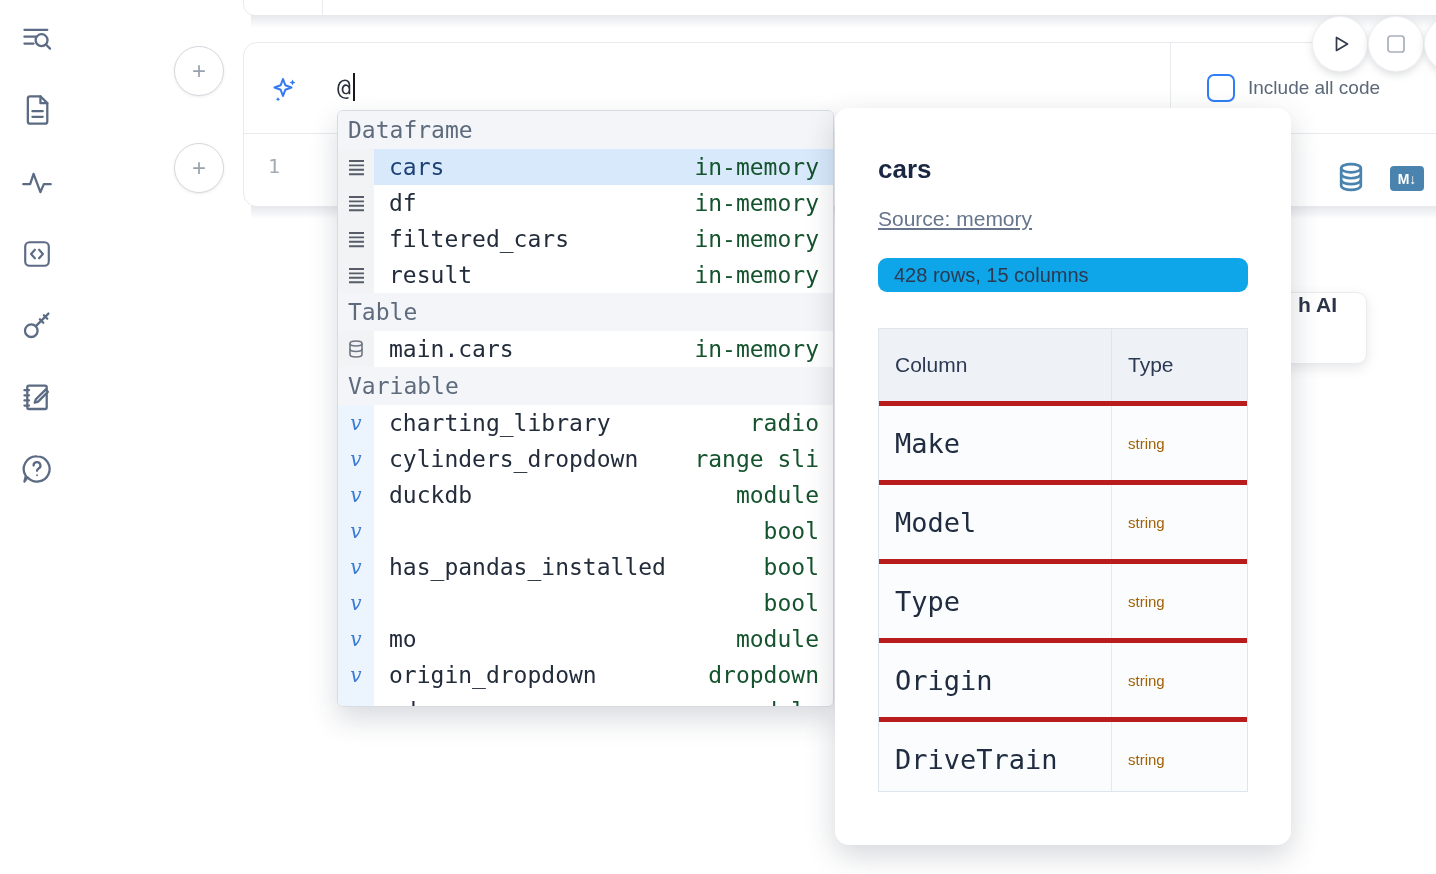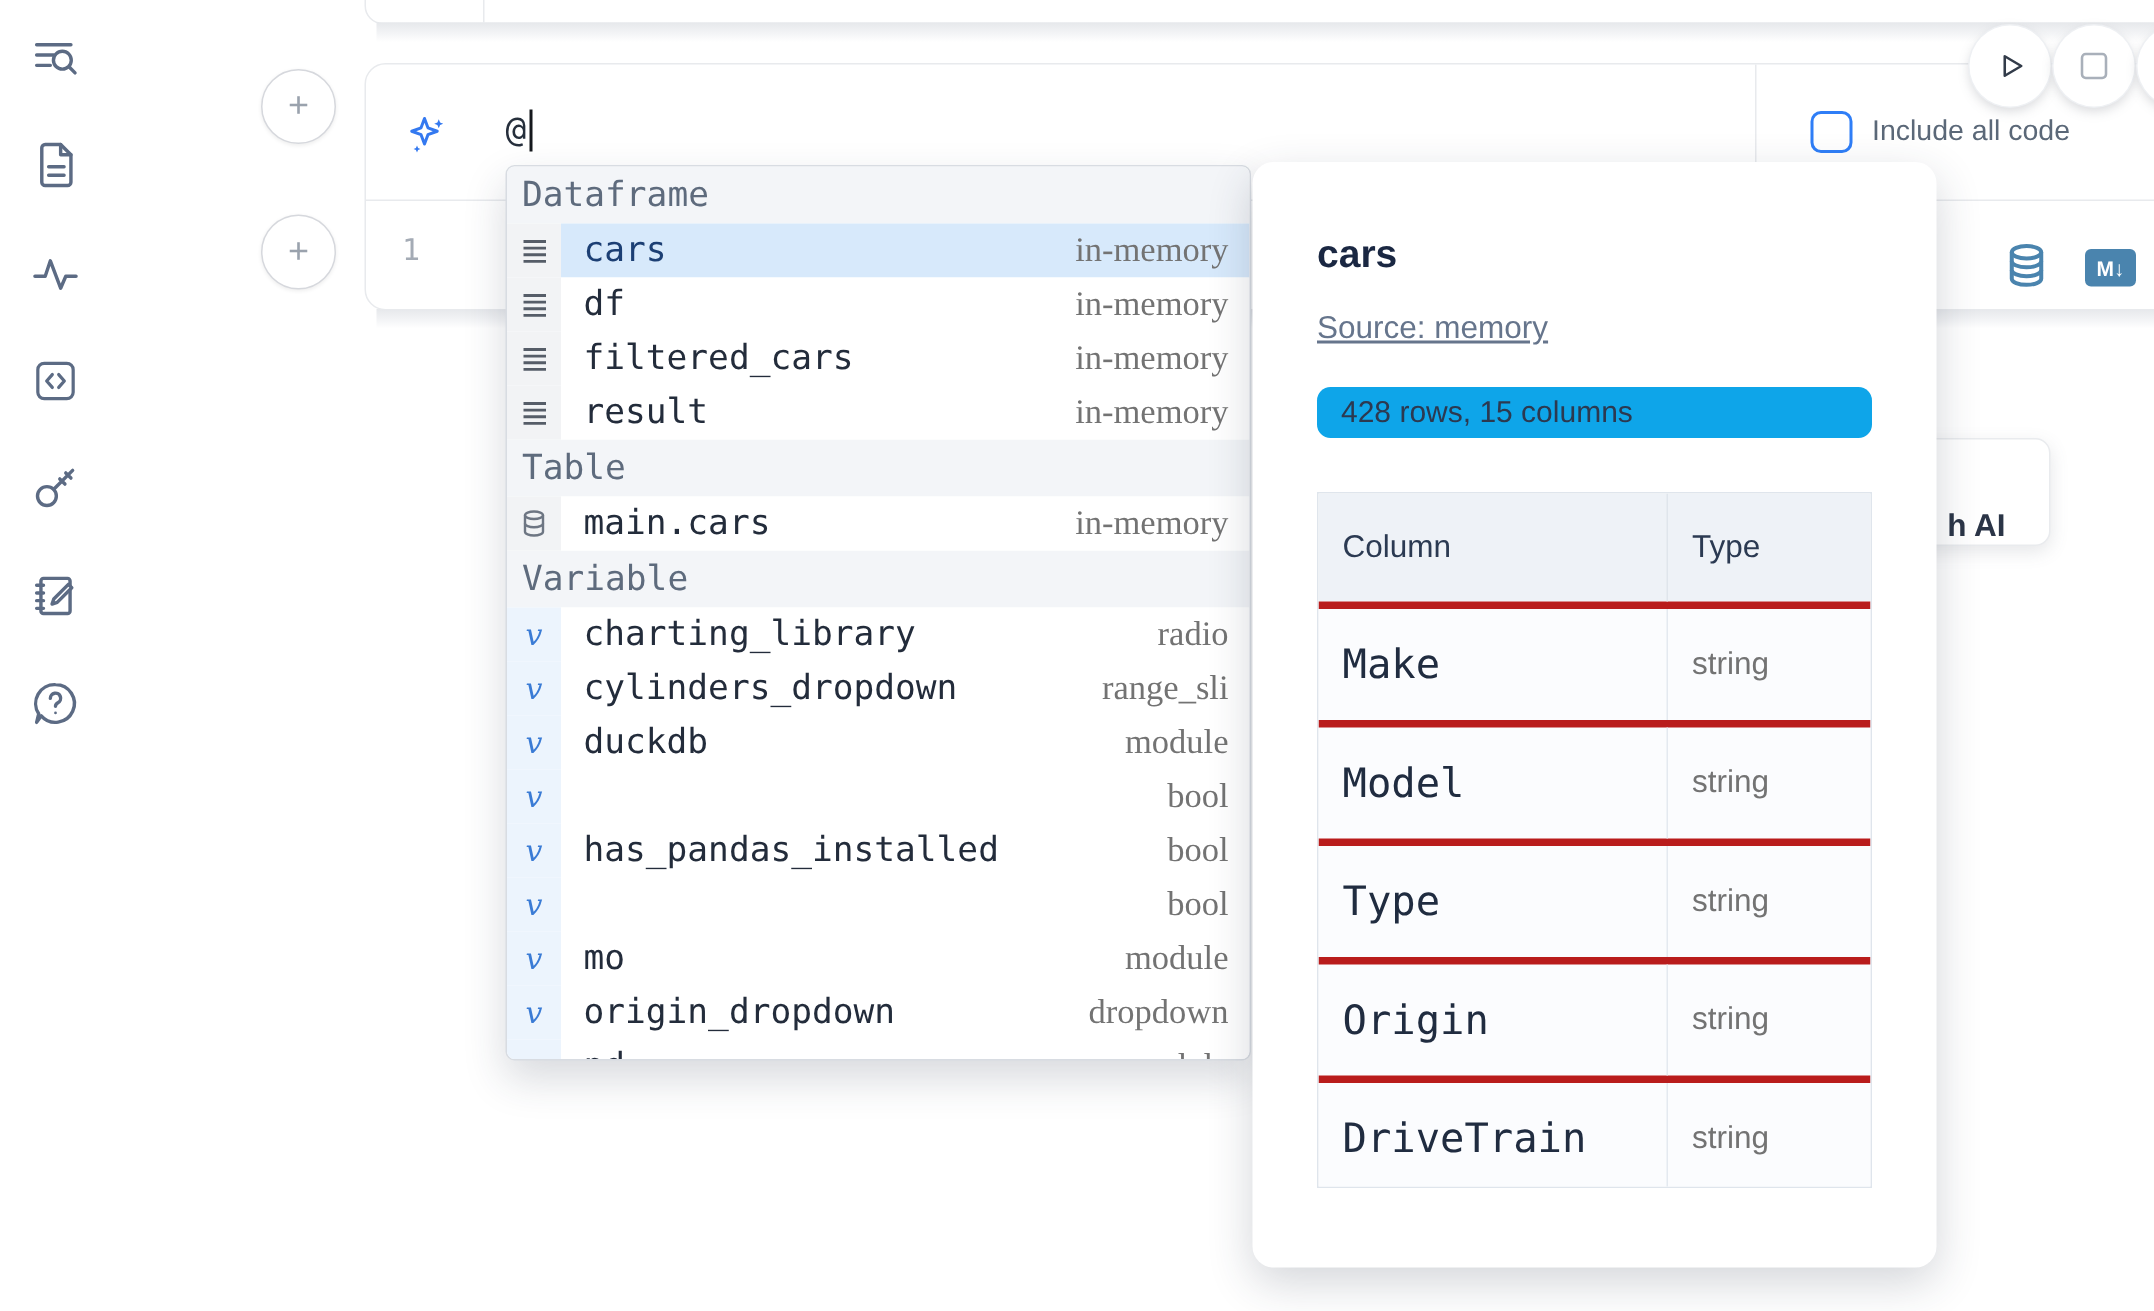--- a/index.html
+++ b/index.html
@@ -39,55 +39,55 @@
 
   
   .circle-btn{position:absolute;top:17px;width:54px;height:54px;border-radius:50%;background:#fff;
               box-shadow:0 0 0 1px #eef0f3,0 3px 8px rgba(110,115,125,.28);
               display:flex;align-items:center;justify-content:center;z-index:20;cursor:pointer;}
   .circle-btn svg{fill:none;stroke-linejoin:round;stroke-linecap:round;}
 
   
   #ai-btn{left:1240px;top:292px;width:127px;height:72px;background:#fff;border:1px solid #e9ebee;
           border-radius:10px;box-shadow:0 4px 12px rgba(90,95,110,.15);z-index:15;
-          display:flex;align-items:flex-end;justify-content:flex-end;padding-right:29px;
+          display:flex;align-items:flex-start;justify-content:flex-end;padding-right:29px;
           box-sizing:border-box;font-size:21px;font-weight:bold;color:#2b3547;cursor:pointer;}
 
   
   #dropdown{left:337px;top:110px;width:497px;height:597px;background:#fff;border:1px solid #d8dce2;
             border-radius:6px;box-shadow:0 12px 28px rgba(40,50,70,.18);overflow:hidden;z-index:30;
             font-family:"DejaVu Sans Mono",monospace;font-size:23px;box-sizing:border-box;}
   .ac-h{height:38px;background:#f3f5f8;color:#5e6b7d;display:flex;align-items:center;padding-left:10px;}
   .ac-row{display:flex;height:36px;cursor:pointer;}
   .ac-g{width:36px;flex:none;display:flex;align-items:center;justify-content:center;background:#f2f3f5;}
   .ac-g.v{background:#ecf4fd;}
   .ac-g .vglyph{font-family:"DejaVu Serif",serif;font-style:italic;color:#3a7bd5;font-size:20px;}
   .ac-c{flex:1;display:flex;align-items:center;padding:0 14px 0 15px;min-width:0;background:#fff;}
   .ac-row.sel .ac-c{background:#d7e9fb;}
   .ac-n{color:#232c3b;white-space:pre;}
   .ac-row.sel .ac-n{color:#1c3f74;}
-  .ac-t{margin-left:auto;color:#737373;white-space:pre;overflow:hidden;padding-left:10px;font-family:Liberation Serif, serif;}
+  .ac-t{margin-left:auto;color:#14532d;white-space:pre;overflow:hidden;padding-left:10px;}
 
   
   #panel{left:835px;top:108px;width:456px;height:737px;background:#fff;border-radius:14px;
          box-shadow:0 10px 30px rgba(40,50,70,.20);z-index:40;box-sizing:border-box;
          padding:0 43px;overflow:hidden;}
   #pv-title{margin-top:46px;font-size:26px;font-weight:bold;color:#1a2742;line-height:30px;}
   #pv-source{margin-top:23px;font-size:21px;color:#66758c;line-height:24px;text-decoration:underline;}
   #pv-badge{margin-top:27px;height:34px;background:#0ea5e9;border-radius:9px;display:flex;
             align-items:center;padding-left:16px;font-size:20px;color:#2c3950;}
   #pv-table{margin-top:36px;border:1px solid #dfe5ec;height:462px;overflow:hidden;}
   .t-hrow{display:flex;height:72px;background:#eef2f7;}
   .t-hc{display:flex;align-items:center;padding-left:16px;font-size:21px;color:#2b3a52;box-sizing:border-box;}
   .t-hc.c1{width:233px;border-right:1px solid #dfe5ec;}
   .t-hc.c2{flex:1;}
   .t-row{display:flex;height:74px;background:#fbfcfe;border-top:5px solid #b91c1c;}
   .t-name{width:233px;display:flex;align-items:center;padding-left:16px;box-sizing:border-box;
           font-family:"DejaVu Sans Mono",monospace;font-size:27px;color:#202c40;border-right:1px solid #e4e9f0;}
-  .t-type{flex:1;display:flex;align-items:center;padding-left:16px;font-size:21px;color:#737373;text-align:right;}
+  .t-type{flex:1;display:flex;align-items:center;padding-left:16px;font-size:15px;color:#a16207;text-align:right;}
 
   .plus-btn{position:absolute;left:174px;width:48px;height:48px;border-radius:50%;background:#fff;
             border:1.5px solid #d6d8dd;box-shadow:0 1px 3px rgba(0,0,0,.08);display:flex;
             align-items:center;justify-content:center;font-size:24px;font-weight:300;color:#9aa2ad;cursor:pointer;}
 </style>
 </head>
 <body>
 
 <div class="stage">
 

